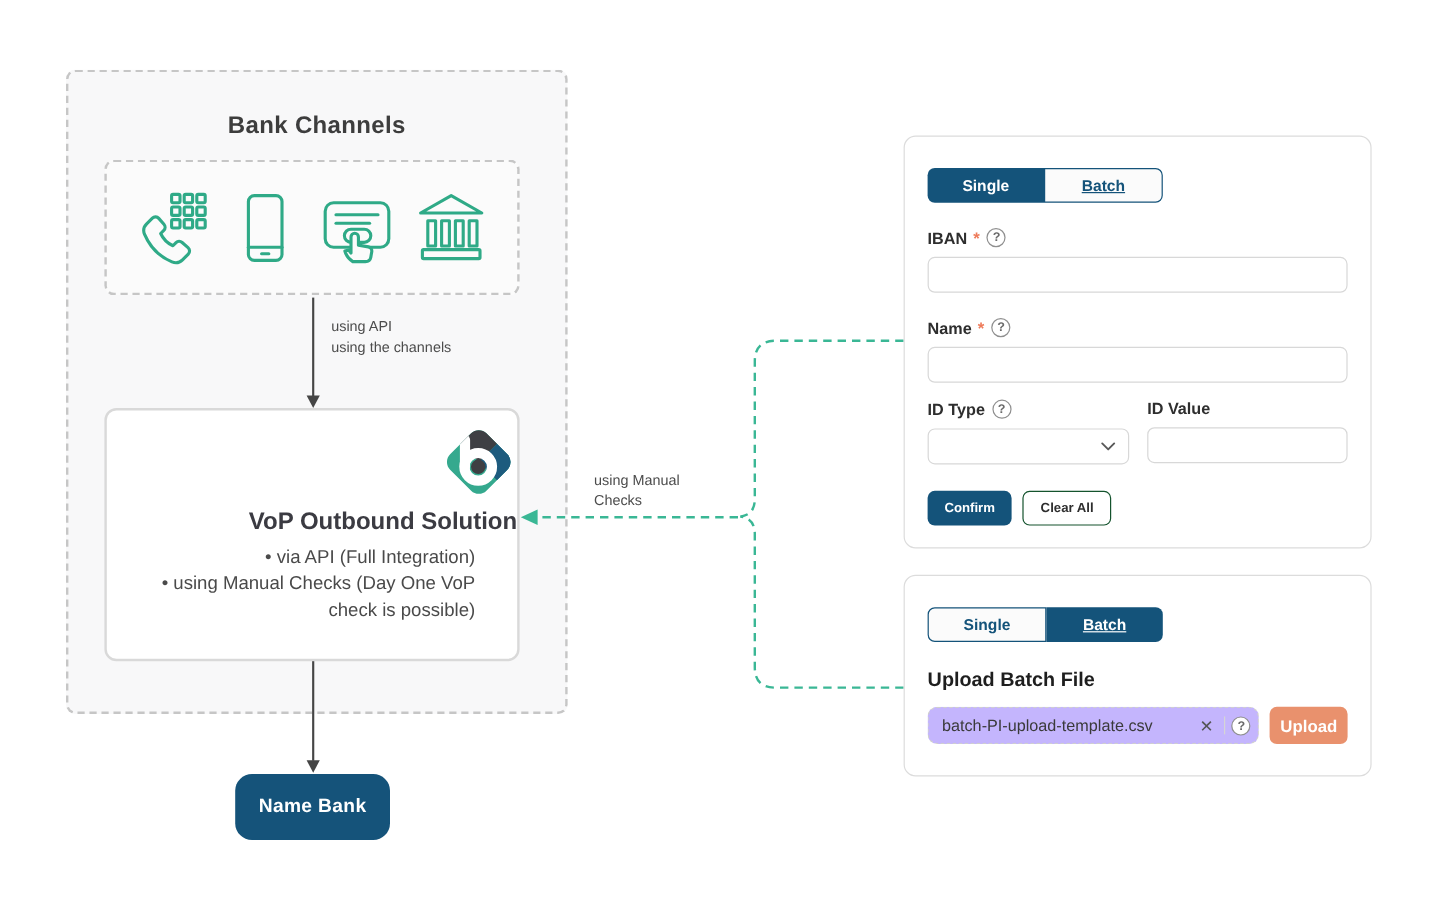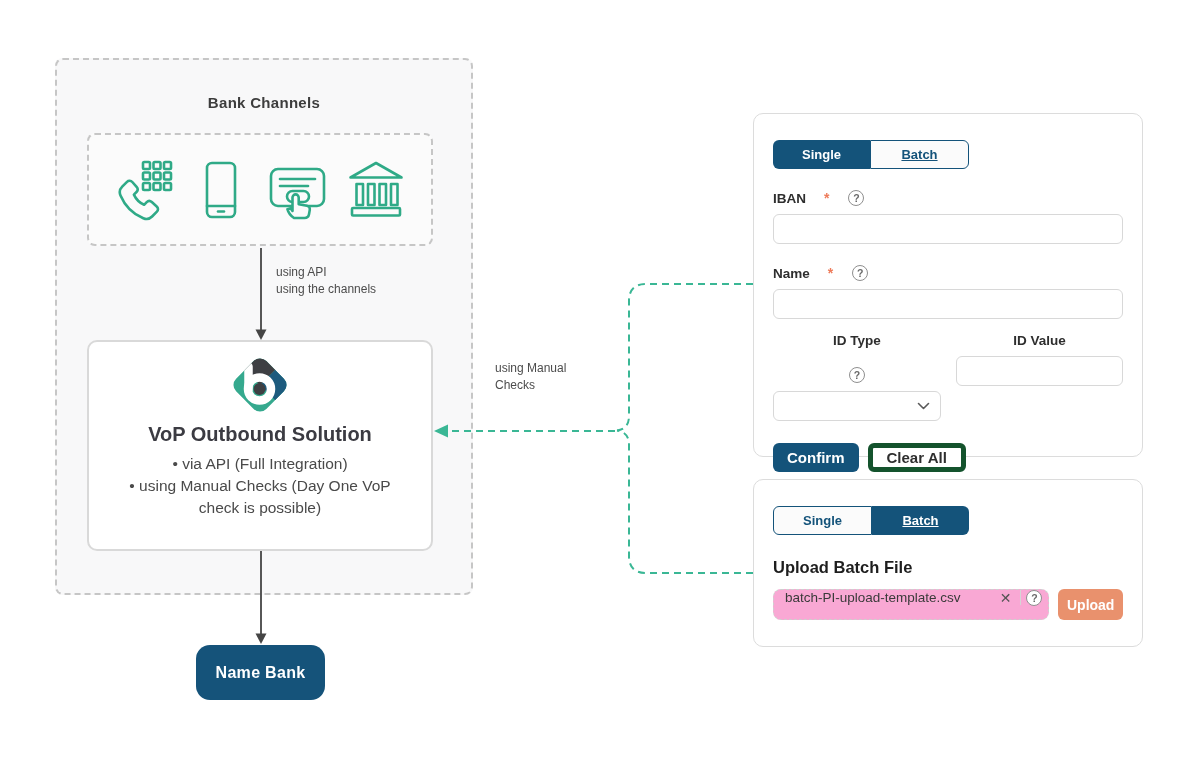--- a/index.html
+++ b/index.html
@@ -8,45 +8,45 @@
     position:relative; width:1200px; height:761px; overflow:hidden;
     background:#ffffff; font-family:"Liberation Sans", sans-serif; color:#3b3b42;
   }
 
   
   .outer-box {
     position:absolute; left:55px; top:58px; width:418px; height:537px;
     border:2px dashed #c6c6c6; border-radius:8px; background:#f8f8f9;
   }
   .bank-title {
-    margin-top:34px; text-align:center; font-size:15px; font-weight:600;
+    margin-top:34px; text-align:center; font-size:20px; font-weight:600;
     color:#3d3d3d; letter-spacing:.3px;
   }
   .channels-box {
     position:absolute; left:30px; top:73px; width:346px; height:113px;
     border:2px dashed #c6c6c6; border-radius:8px; background:#fbfbfb;
     display:flex; align-items:center; justify-content:space-evenly; padding:0 8px;
   }
   .channels-box svg { display:block; }
 
   .vop-box {
     position:absolute; left:30px; top:280px; width:346px; height:211px;
     background:#ffffff; border:2px solid #d9d9d9; border-radius:10px;
-    text-align:center;
+    text-align:right;
   }
   .vop-logo { margin-top:11px; }
   .vop-title { margin-top:2px; font-size:20px; font-weight:700; color:#3b3b42; }
   .vop-bullets { margin:7px auto 0; max-width:272px; font-size:15.5px; color:#4a4a4a; line-height:1.42; }
   .vop-bullet::before { content:"•  "; }
 
   .flow-label {
     position:absolute; font-size:12px; color:#4c4c4c; line-height:1.4; text-align:left;
   }
   #api-label { left:276px; top:264px; }
-  #manual-label { left:495px; top:360px; }
+  #manual-label { left:495px; top:392px; }
 
   .other-bank {
     position:absolute; left:196px; top:645px; width:129px; height:55px;
     background:#15537a; border-radius:14px; color:#ffffff;
     display:flex; align-items:center; justify-content:center;
     font-size:16px; font-weight:600; letter-spacing:.3px; border:none; cursor:pointer;
   }
 
   .overlay { position:absolute; left:0; top:0; width:1200px; height:761px; pointer-events:none; }
 
@@ -62,54 +62,54 @@
   .tab {
     flex:1; display:flex; align-items:center; justify-content:center;
     font-size:13px; font-weight:700; cursor:pointer;
   }
   .tab.left  { border-radius:6px 0 0 6px; }
   .tab.right { border-radius:0 6px 6px 0;text-decoration:underline; }
   .tab.active   { background:#14537a; color:#ffffff; }
   .tab.inactive { background:#fbfbfb; color:#14537a; border:1px solid #14537a; }
 
   .field-label {
-    margin-top:21px; display:flex; align-items:center; gap:19px;
+    margin-top:21px; display:flex; align-items:center; gap:6px;
     font-size:13.5px; font-weight:700; color:#2e2e2e;
   }
   .req { color:#ee7b5a; font-size:14px; margin-left:-1px; }
   .help-icon {
     width:16px; height:16px; border:1.3px solid #8f8f8f; border-radius:50%;
     display:inline-flex; align-items:center; justify-content:center;
     font-size:10.5px; font-weight:700; color:#6a6a6a; cursor:pointer; background:#fff;
   }
   .text-input {
     margin-top:8px; width:100%; height:30px; border:1px solid #d8d8d8;
     border-radius:6px; background:#fff; font-size:13px; padding:0 9px; color:#333; outline:none;
   }
   .id-row { display:flex; gap:15px; }
   .id-col-type  { width:169px; }
   .id-col-value { width:168px; }
-  .id-row .field-label { margin-top:14px;flex-direction:column; }
+  .id-row .field-label { margin-top:14px; }
   .select-box {
     margin-top:8px; height:30px; border:1px solid #d8d8d8; border-radius:6px; background:#fff;
     display:flex; align-items:center; justify-content:flex-end; padding:0 10px; cursor:pointer;
   }
   .btn-row { margin-top:22px; display:flex; gap:9px; }
   .btn {
-    height:29px; padding:0 14px; border-radius:6px; font-size:15px; font-weight:700;
+    height:29px; padding:0 14px; border-radius:6px; font-size:11px; font-weight:700;
     display:flex; align-items:center; justify-content:center; cursor:pointer;
   }
   .btn-primary { background:#14537a; color:#fff; border:none; }
-  .btn-secondary { background:#fff; color:#2e2e2e; border:5px solid #14532d; }
+  .btn-secondary { background:#fff; color:#2e2e2e; border:1px solid #14532d; }
 
   .upload-heading { margin-top:23px; font-size:16.5px; font-weight:700; color:#1e1e1e; }
   .file-row { margin-top:12px; display:flex; align-items:center; gap:9px; }
   .file-box {
-    width:278px; height:31px; border:1.5px dashed #cfcfcf; border-radius:8px; background:#f9a8d4;
-    display:flex; padding:0 6px 0 11px; font-size:13.5px; color:#3a3a3a;
+    width:278px; height:31px; border:1.5px dashed #cfcfcf; border-radius:8px; background:#c4b5fd;
+    display:flex; align-items:center; padding:0 6px 0 11px; font-size:13.5px; color:#3a3a3a;
   }
   .file-name { flex:1; white-space:nowrap; overflow:hidden; }
   .clear-x { font-size:14px; color:#555; cursor:pointer; padding:0 4px; }
   .v-div { width:1px; height:15px; background:#d5d5d5; margin:0 5px; }
   .btn-upload {
     width:65px; height:31px; background:#e9916d; color:#fff; border:none; border-radius:6px;
     font-size:14px; font-weight:700; cursor:pointer;
   }
 </style>
 </head>

